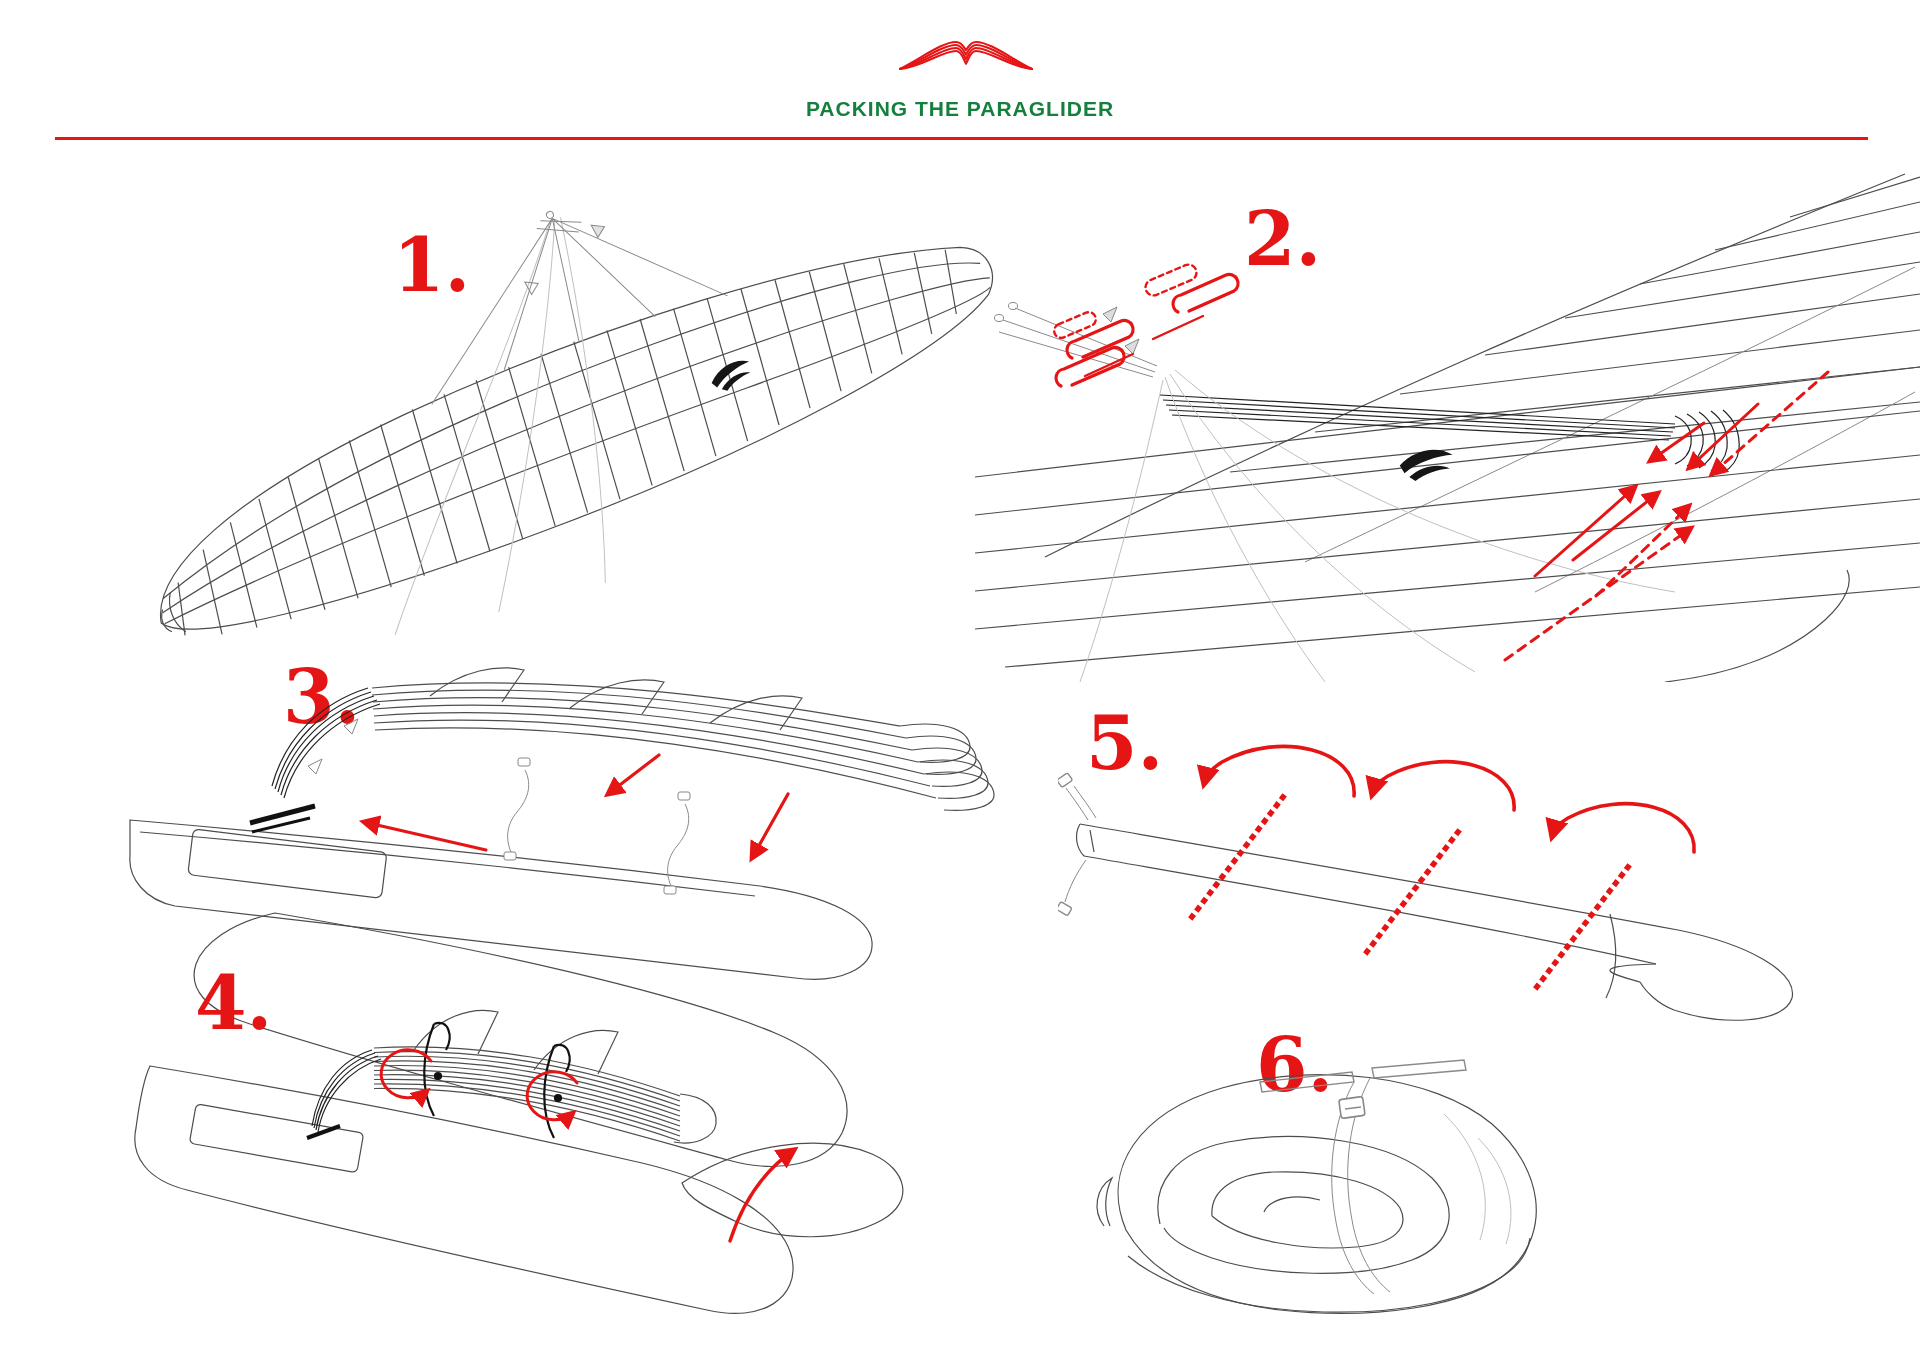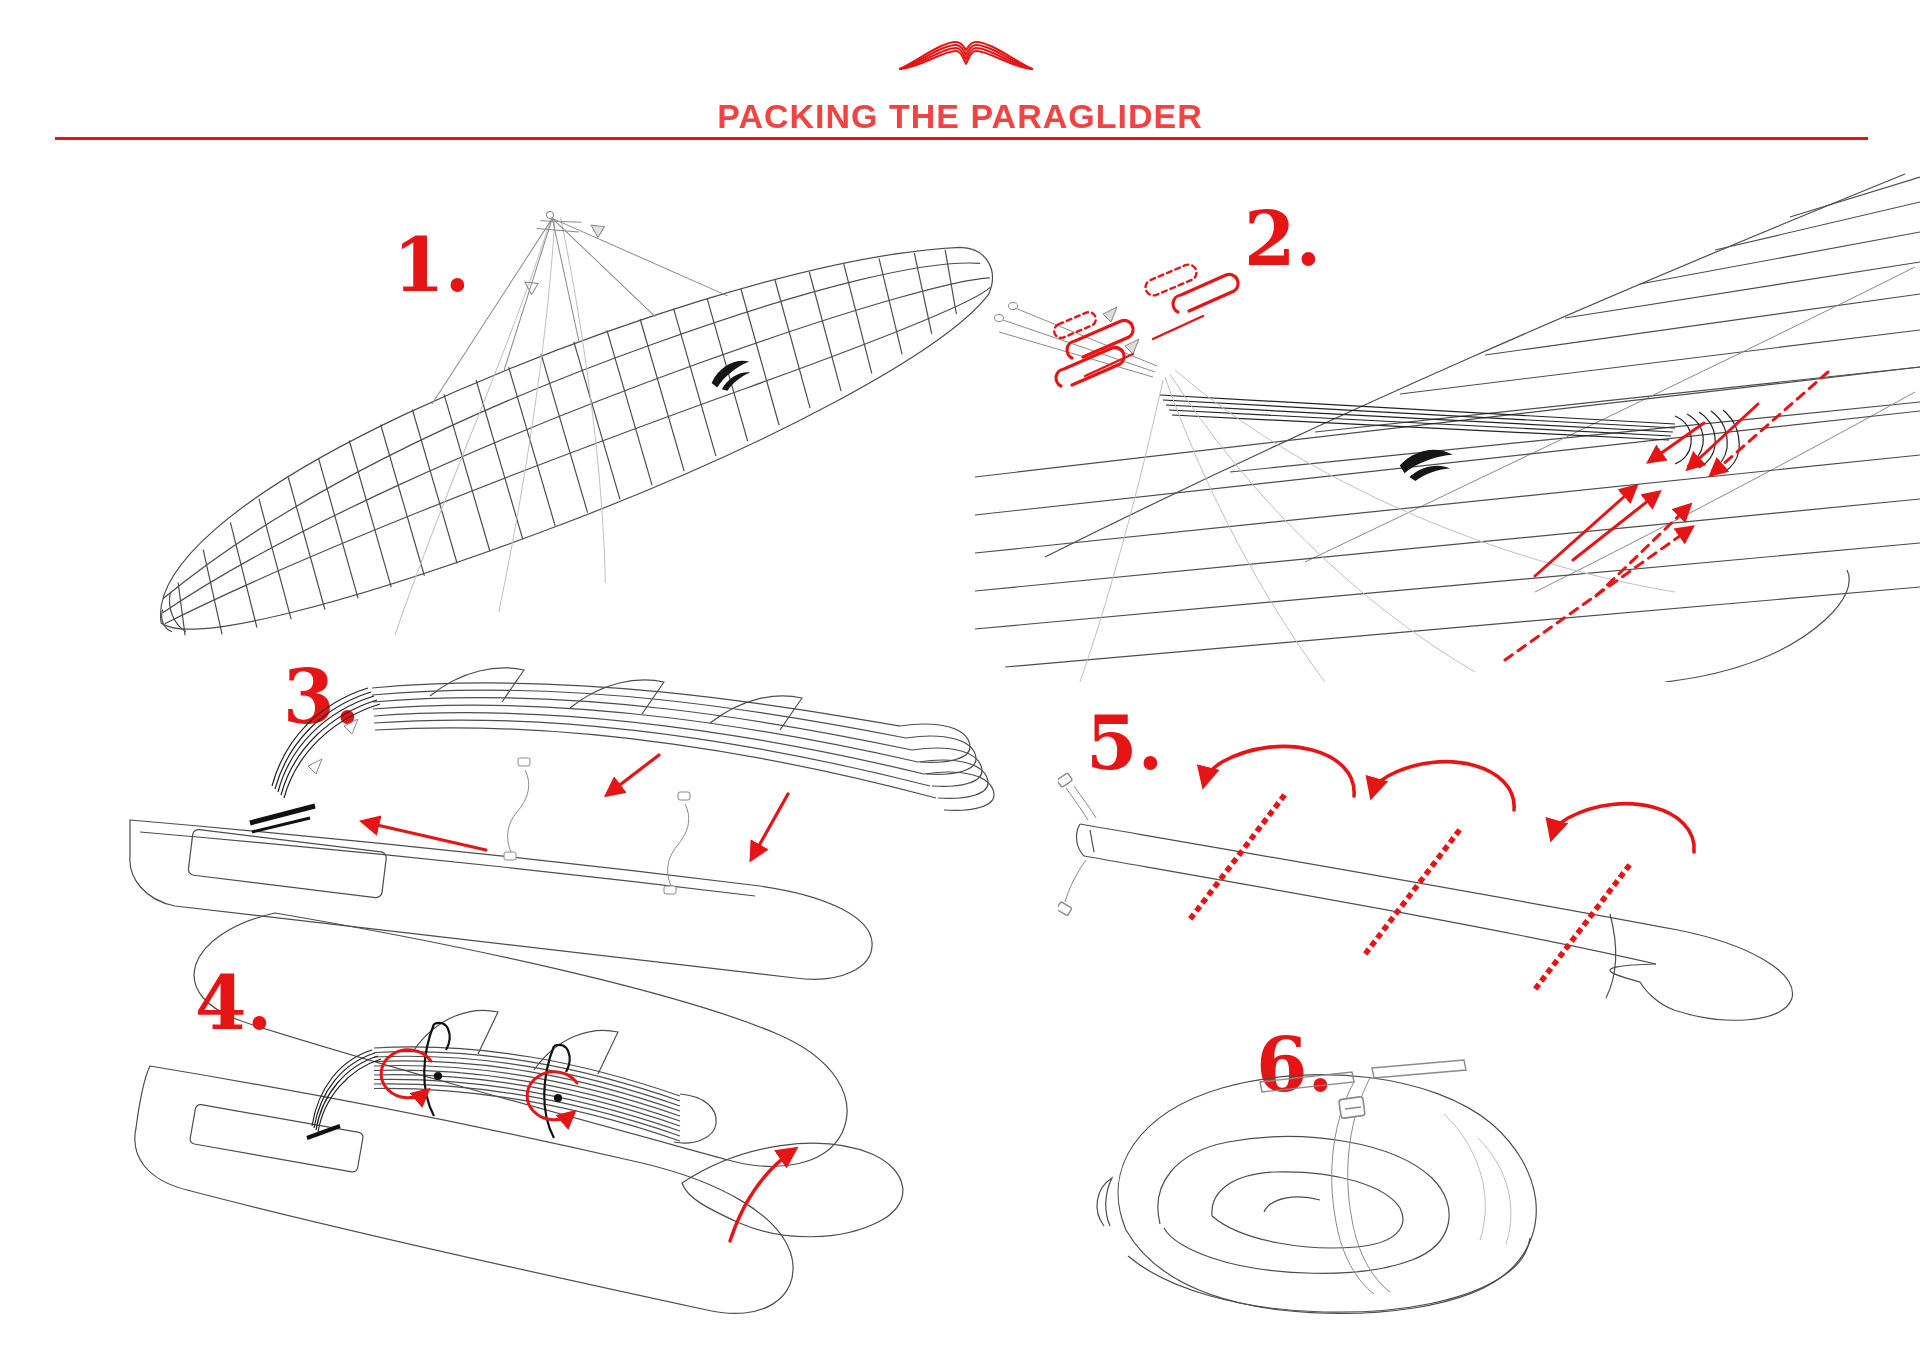--- a/index.html
+++ b/index.html
@@ -3,21 +3,21 @@
 <meta charset="utf-8">
 <style>
   html,body{margin:0;padding:0;background:#fff;}
   #canvas{
     position:relative;width:1920px;height:1357px;background:#ffffff;
     font-family:"Liberation Sans", sans-serif;overflow:hidden;
   }
   .abs{position:absolute;}
   #title{
     left:0;right:0;top:97px;text-align:center;
-    font-size:34px;font-weight:bold;letter-spacing:1px;color:#ef4444;
+    font-size:21px;font-weight:bold;letter-spacing:1px;color:#15803d;
   }
   #rule{left:55px;top:137px;width:1813px;height:3px;background:#e51515;}
   .step-number{
     font-family:"DejaVu Serif", serif;font-weight:700;font-size:74px;
     line-height:1;color:#e51515;white-space:nowrap;
   }
   svg{display:block;}
   .ln{stroke:#4d4d4d;fill:none;stroke-width:1.2px;}
   .lt{stroke:#c0c0c0;fill:none;stroke-width:1px;}
   .md{stroke:#8a8a8a;fill:none;stroke-width:1px;}

